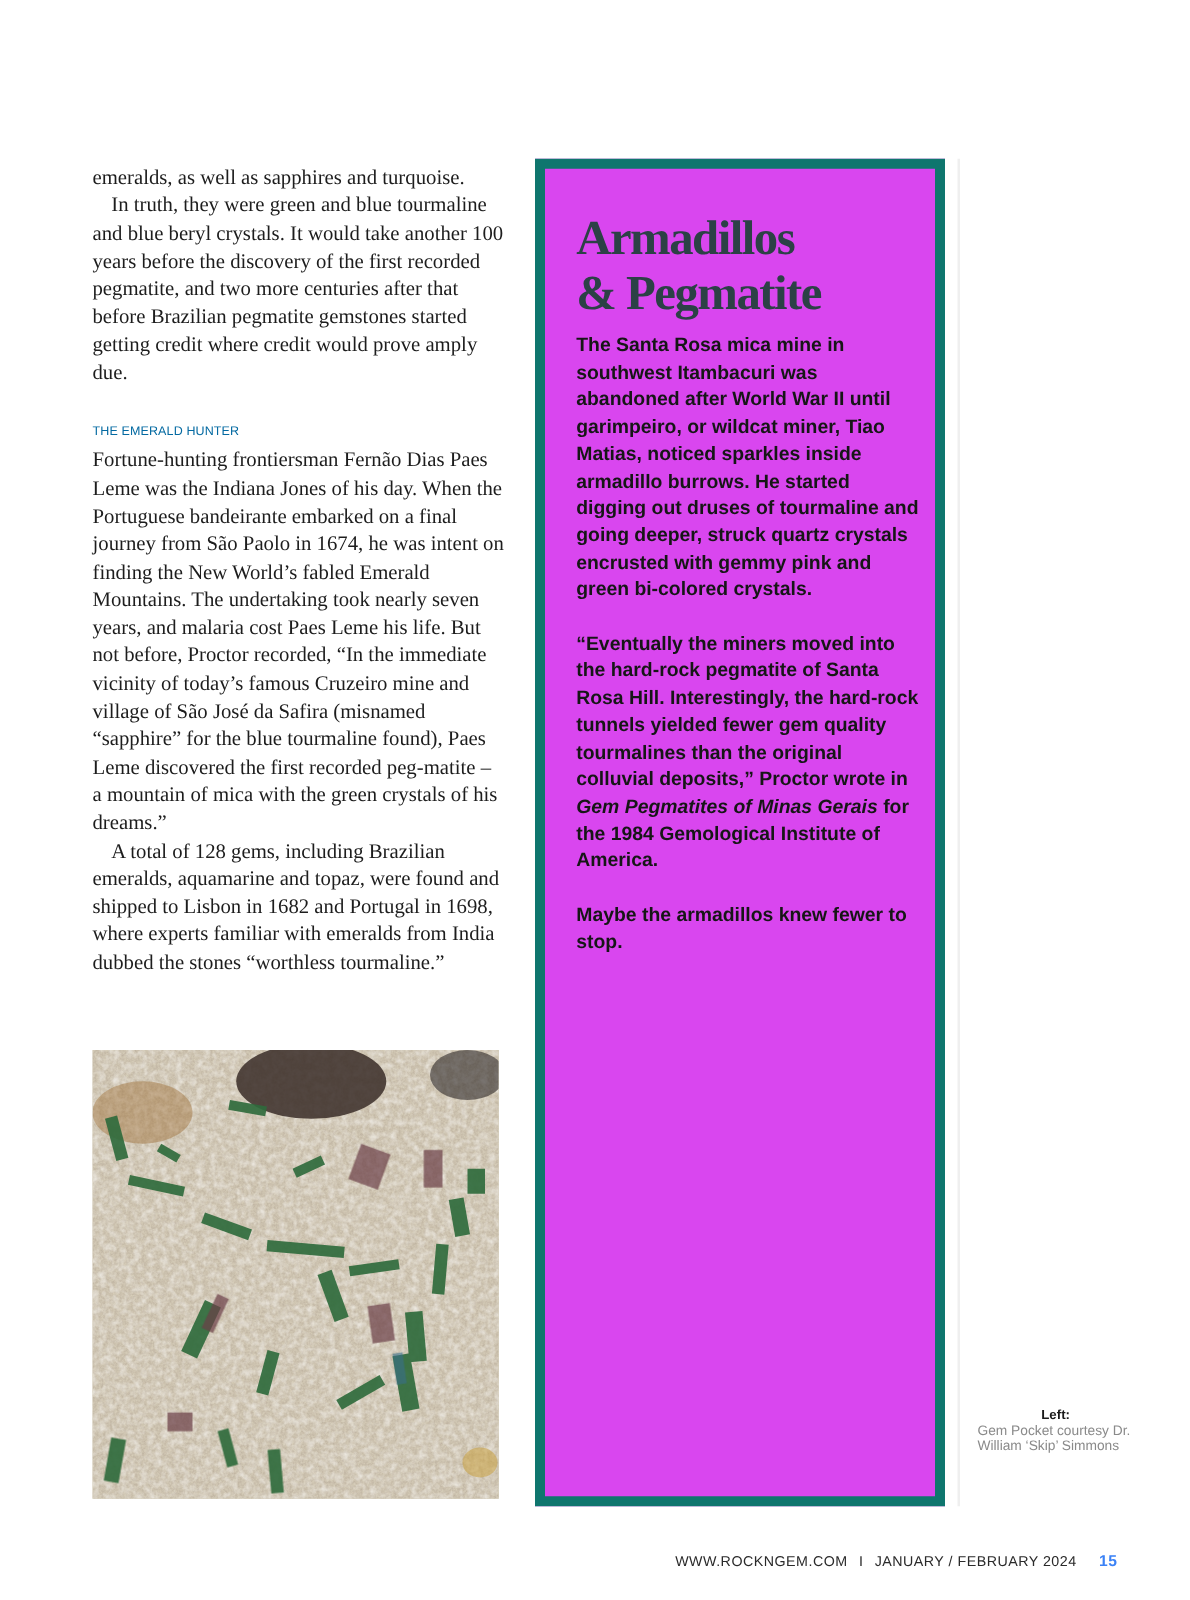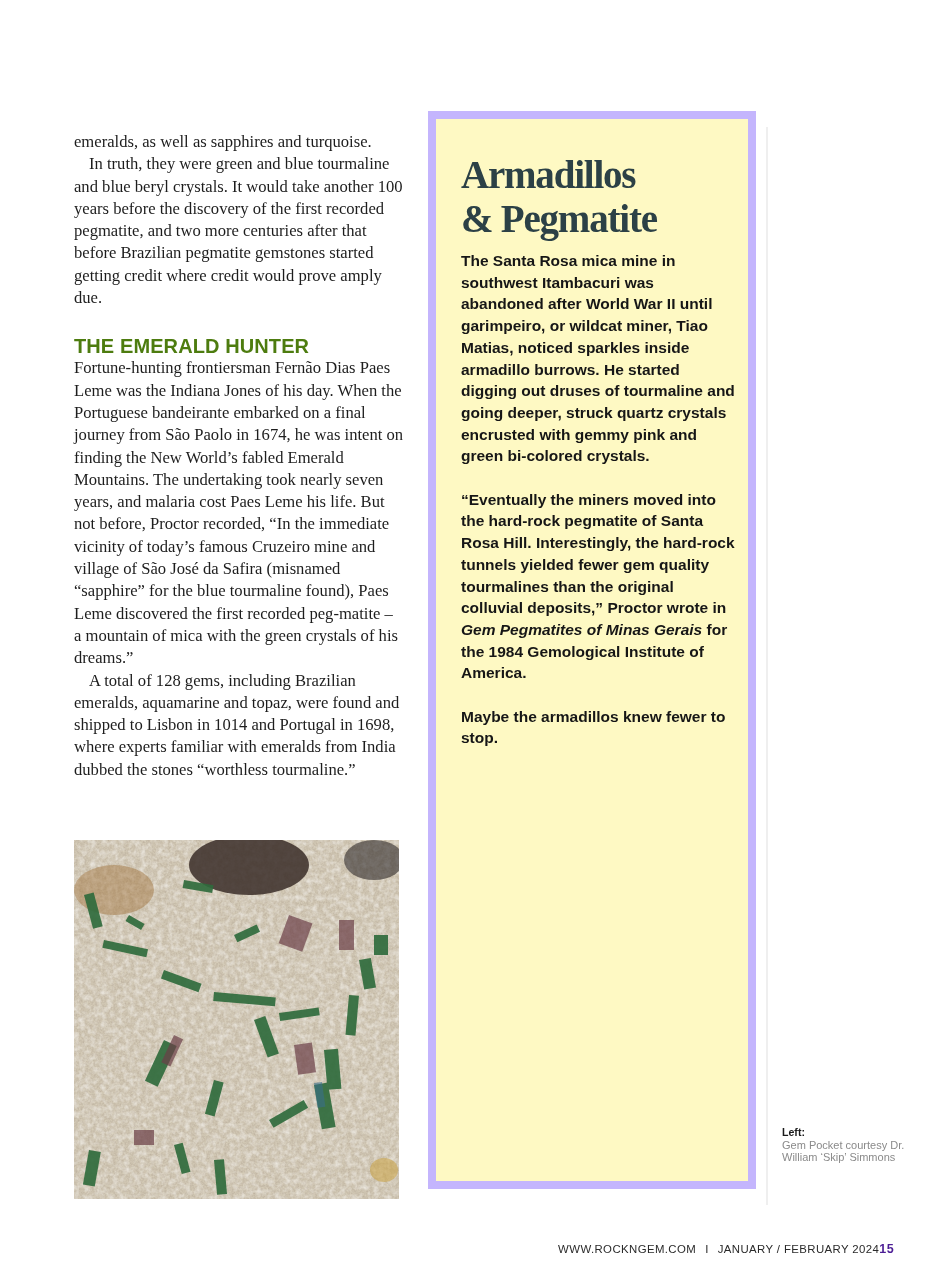--- a/index.html
+++ b/index.html
@@ -1,43 +1,43 @@
 <!DOCTYPE html>
 <html><head>
 <meta charset="utf-8">
 <style>
   html, body { margin:0; padding:0; }
   body { width:952px; height:1280px; background:#ffffff; position:relative; overflow:hidden; }
   .col-left { position:absolute; left:74px; top:131px; width:330px; font-family:"Liberation Serif", "DejaVu Serif", serif; font-size:16.6px; line-height:22.3px; color:#1d1d1d; }
   .col-left p { margin:0; }
   .col-left p.indent { text-indent:15px; }
-  .subhead { font-family:"Liberation Sans", "DejaVu Sans", sans-serif; font-weight:bold; color:#4d7c0f; font-size:20px; margin-top:26px !important; line-height:22px; letter-spacing:0.1px; }
+  .subhead { font-family:"Liberation Sans", "DejaVu Sans", sans-serif; font-weight:normal; color:#0369a1; font-size:10px; margin-top:26px !important; line-height:22px; letter-spacing:0.1px; }
   .photo { position:absolute; left:74px; top:840px; width:325px; height:359px; overflow:hidden; background:#cfc7b3; }
-  .sidebar-box { position:absolute; left:428px; top:111px; width:312px; height:1062px; border:8px solid #c4b5fd; background:#fef9c3; }
+  .sidebar-box { position:absolute; left:428px; top:127px; width:312px; height:1062px; border:8px solid #0f766e; background:#d946ef; }
   .sidebar-title { position:absolute; left:25px; top:34px; font-family:"Liberation Serif", "DejaVu Serif", serif; font-weight:bold; color:#2c4146; font-size:39px; line-height:44px; letter-spacing:-1.2px; }
   .sidebar-body { position:absolute; left:25px; top:131px; width:275px; font-family:"Liberation Sans", "DejaVu Sans", sans-serif; font-weight:bold; font-size:15.5px; line-height:21.7px; color:#161616; }
   .sidebar-body p { margin:0 0 21.7px 0; }
   .sidebar-body em { font-style:italic; }
   .vrule { position:absolute; left:766px; top:127px; width:2px; height:1078px; background:#efefef; }
   .caption { position:absolute; left:782px; top:1125px; width:125px; font-family:"Liberation Sans", "DejaVu Sans", sans-serif; }
-  .caption .cap-label, .caption .cap-text { font-weight:bold; font-size:10.6px; line-height:14.2px; color:#1a1a1a; }
+  .caption .cap-label, .caption .cap-text { font-weight:bold; font-size:10.6px; line-height:14.2px; color:#1a1a1a;text-align:center; }
   .caption .cap-credit { font-size:11px; line-height:11.5px; color:#8a8a8a; margin-top:1px; }
   .footer { position:absolute; right:58px; top:1242px; font-family:"Liberation Sans", "DejaVu Sans", sans-serif; font-size:11.4px; color:#2a2a2a; letter-spacing:0.4px; white-space:nowrap; }
   .footer .sep { margin:0 9px; }
-  .footer .page-num { font-weight:900; font-size:12.5px; margin-left:0; color:#4c1d95; }
+  .footer .page-num { font-weight:900; font-size:12.5px; margin-left:18px; color:#3b82f6; }
 </style>
 </head>
 <body>
 
 <div class="col-left">
   <p>emeralds, as well as sapphires and turquoise.</p>
   <p class="indent">In truth, they were green and blue tourmaline and blue beryl crystals. It would take another 100 years before the discovery of the first recorded pegmatite, and two more centuries after that before Brazilian pegmatite gemstones started getting credit where credit would prove amply due.</p>
   <p class="subhead">THE EMERALD HUNTER</p>
   <p>Fortune-hunting frontiersman Fernão Dias Paes Leme was the Indiana Jones of his day. When the Portuguese bandeirante embarked on a final journey from São Paolo in 1674, he was intent on finding the New World’s fabled Emerald Mountains. The undertaking took nearly seven years, and malaria cost Paes Leme his life. But not before, Proctor recorded, “In the immediate vicinity of today’s famous Cruzeiro mine and village of São José da Safira (misnamed “sapphire” for the blue tourmaline found), Paes Leme discovered the first recorded peg-matite – a mountain of mica with the green crystals of his dreams.”</p>
-  <p class="indent">A total of 128 gems, including Brazilian emeralds, aquamarine and topaz, were found and shipped to Lisbon in 1014 and Portugal in 1698, where experts familiar with emeralds from India dubbed the stones “worthless tourmaline.”</p>
+  <p class="indent">A total of 128 gems, including Brazilian emeralds, aquamarine and topaz, were found and shipped to Lisbon in 1682 and Portugal in 1698, where experts familiar with emeralds from India dubbed the stones “worthless tourmaline.”</p>
 </div>
 
 <div class="photo">
   <svg width="325" height="359" viewBox="0 0 325 359">
     <defs>
       <filter id="grain">
           <feTurbulence type="fractalNoise" baseFrequency="0.55" numOctaves="3" seed="4"></feTurbulence>
           <feColorMatrix type="matrix" values="0 0 0 0 0.45  0 0 0 0 0.38  0 0 0 0 0.30  0 0 0 0.9 -0.15"></feColorMatrix>
         </filter>
       <filter id="grain2">

